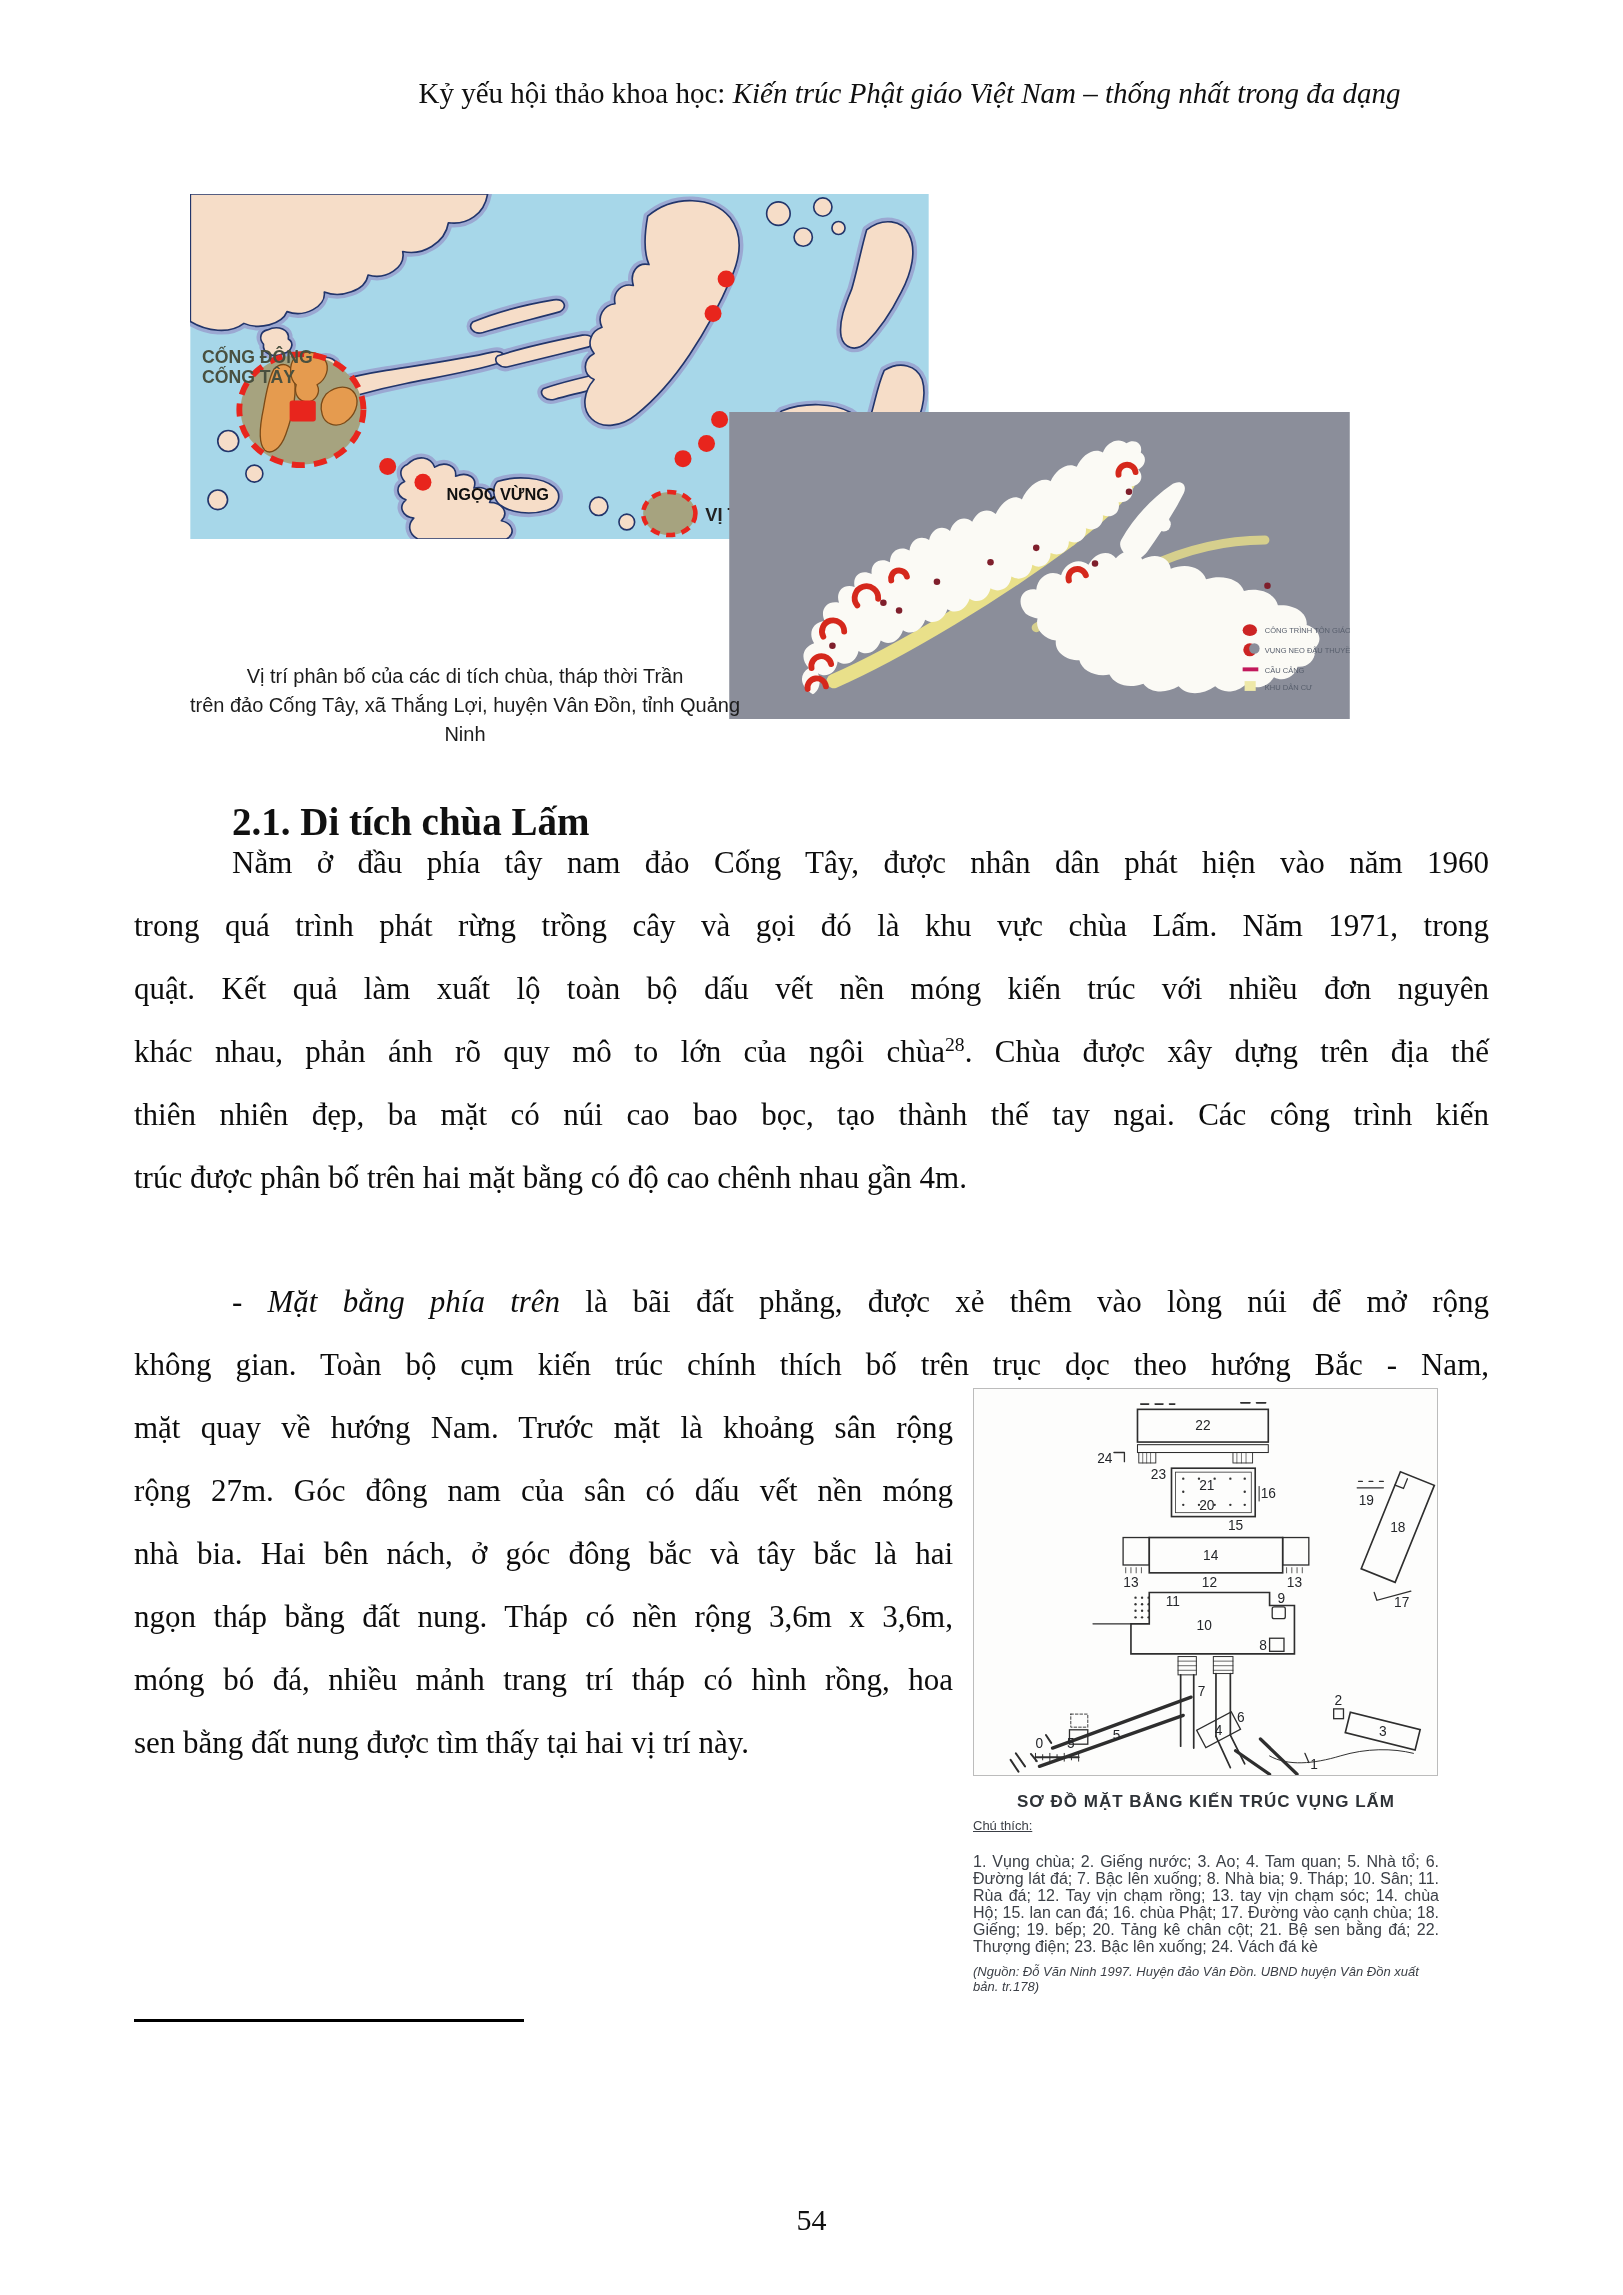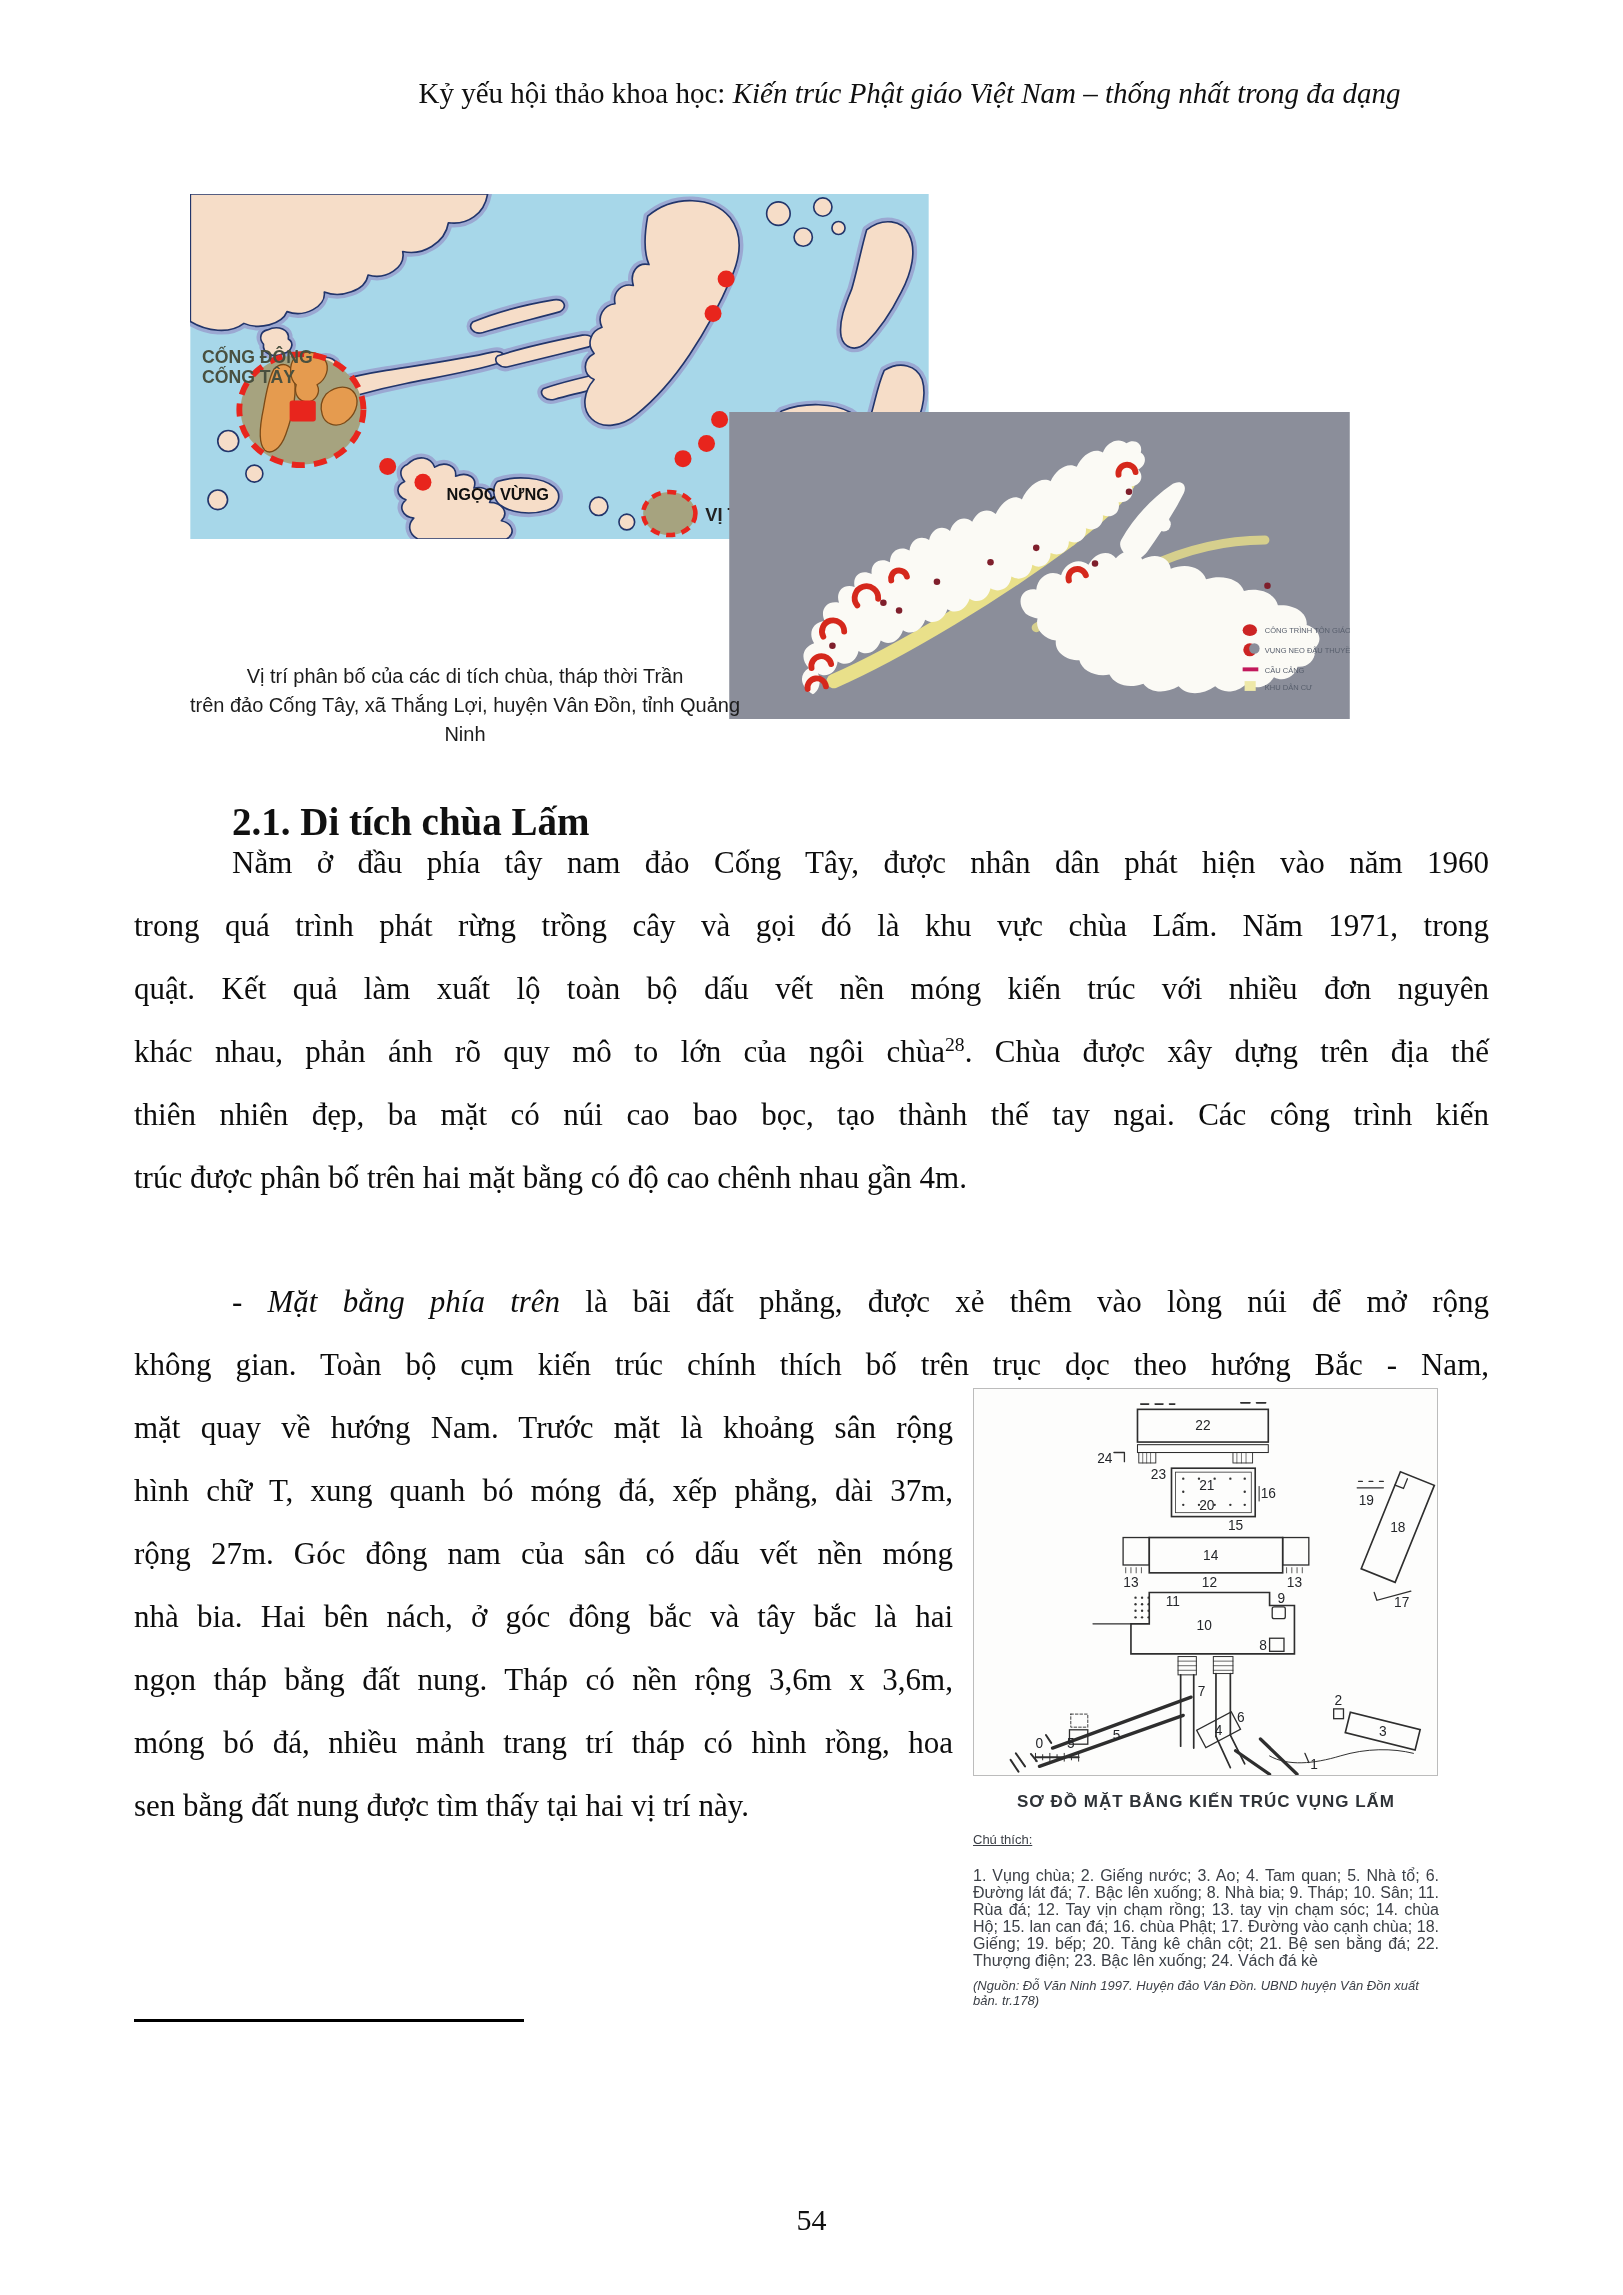--- a/index.html
+++ b/index.html
@@ -34,21 +34,21 @@
   .line.indent{text-indent:98px;}
   .line.narrow{width:819px;}
   sup.fn{font-size:19.6px;vertical-align:super;line-height:0;}
 
   
   .figure{left:973px;top:1388px;width:466px;
           font-family:"Liberation Sans","DejaVu Sans",sans-serif;color:#3a3e45;}
   .plan-box{width:463px;height:386px;border:1.3px solid #bcbcbc;background:#fdfdfc;}
   .fig-title{margin-top:15.7px;text-align:center;font-weight:bold;font-size:17px;
              letter-spacing:1px;color:#2e3237;}
-  .fig-note-label{margin-top:20px;font-size:13px;text-decoration:underline;color:#3a3e45;}
+  .fig-note-label{margin-top:6px;font-size:13px;text-decoration:underline;color:#3a3e45;}
   .fig-legend{margin-top:20px;font-size:16px;line-height:17px;text-align:justify;color:#3c4047;}
   .fig-source{margin-top:9.2px;font-size:13px;font-style:italic;color:#3c4047;}
 
   
   .fn-rule{left:134px;top:2019px;width:390px;height:3.3px;background:#000;}
   .footnote{left:134px;top:2033px;width:1355px;font-size:27.5px;line-height:63px;color:#0d0d0d;}
   .footnote .fline{text-align:justify;text-align-last:justify;}
   .footnote .fline2{text-align-last:left;font-style:italic;}
   .footnote sup{font-size:17.7px;margin-right:5.2px;}
   .footnote .it{font-style:italic;}
@@ -217,21 +217,20 @@
     <div class="line">quật. Kết quả làm xuất lộ toàn bộ dấu vết nền móng kiến trúc với nhiều đơn nguyên</div>
     <div class="line"><span>khác nhau, phản ánh rõ quy mô to lớn của ngôi chùa</span><sup class="fn">28</sup><span>. Chùa được xây dựng trên địa thế</span></div>
     <div class="line">thiên nhiên đẹp, ba mặt có núi cao bao bọc, tạo thành thế tay ngai. Các công trình kiến</div>
     <div class="line lastline">trúc được phân bố trên hai mặt bằng có độ cao chênh nhau gần 4m.</div>
   </div>
 
   <div class="abs para p2">
     <div class="line indent"><span>- </span><span style="font-style:italic">Mặt bằng phía trên</span><span> là bãi đất phẳng, được xẻ thêm vào lòng núi để mở rộng</span></div>
     <div class="line">không gian. Toàn bộ cụm kiến trúc chính thích bố trên trục dọc theo hướng Bắc - Nam,</div>
     <div class="line narrow">mặt quay về hướng Nam. Trước mặt là khoảng sân rộng</div>
-    <div class="line narrow">hình chữ T, xung quanh bó móng đá, xếp phẳng, dài 37m,</div>
     <div class="line narrow">rộng 27m. Góc đông nam của sân có dấu vết nền móng</div>
     <div class="line narrow">nhà bia. Hai bên nách, ở góc đông bắc và tây bắc là hai</div>
     <div class="line narrow">ngọn tháp bằng đất nung. Tháp có nền rộng 3,6m x 3,6m,</div>
     <div class="line narrow">móng bó đá, nhiều mảnh trang trí tháp có hình rồng, hoa</div>
     <div class="line narrow lastline">sen bằng đất nung được tìm thấy tại hai vị trí này.</div>
   </div>
 
   <div class="abs figure">
     <div class="plan-box">
       <svg width="463" height="386" viewBox="0 0 708 588">

